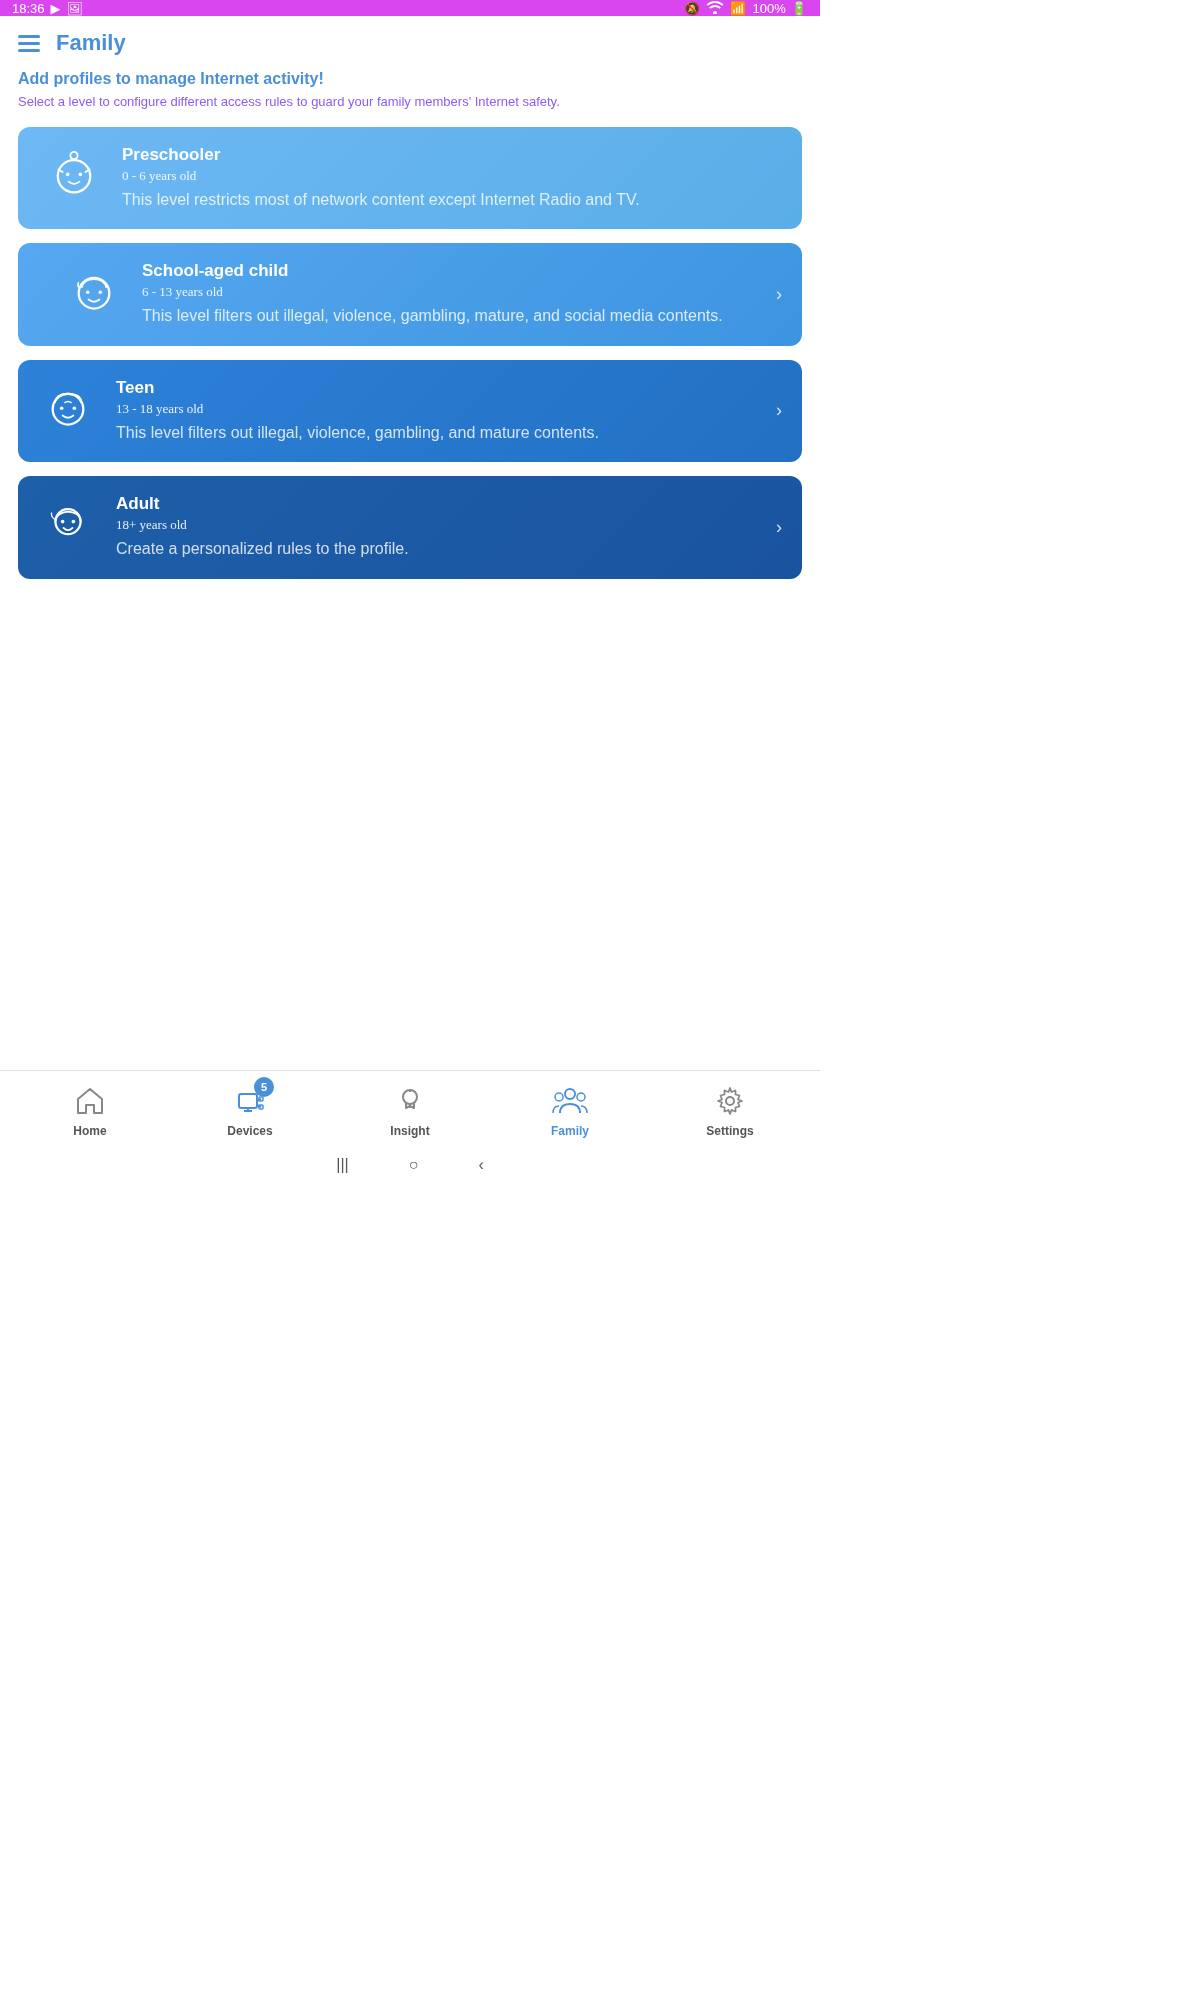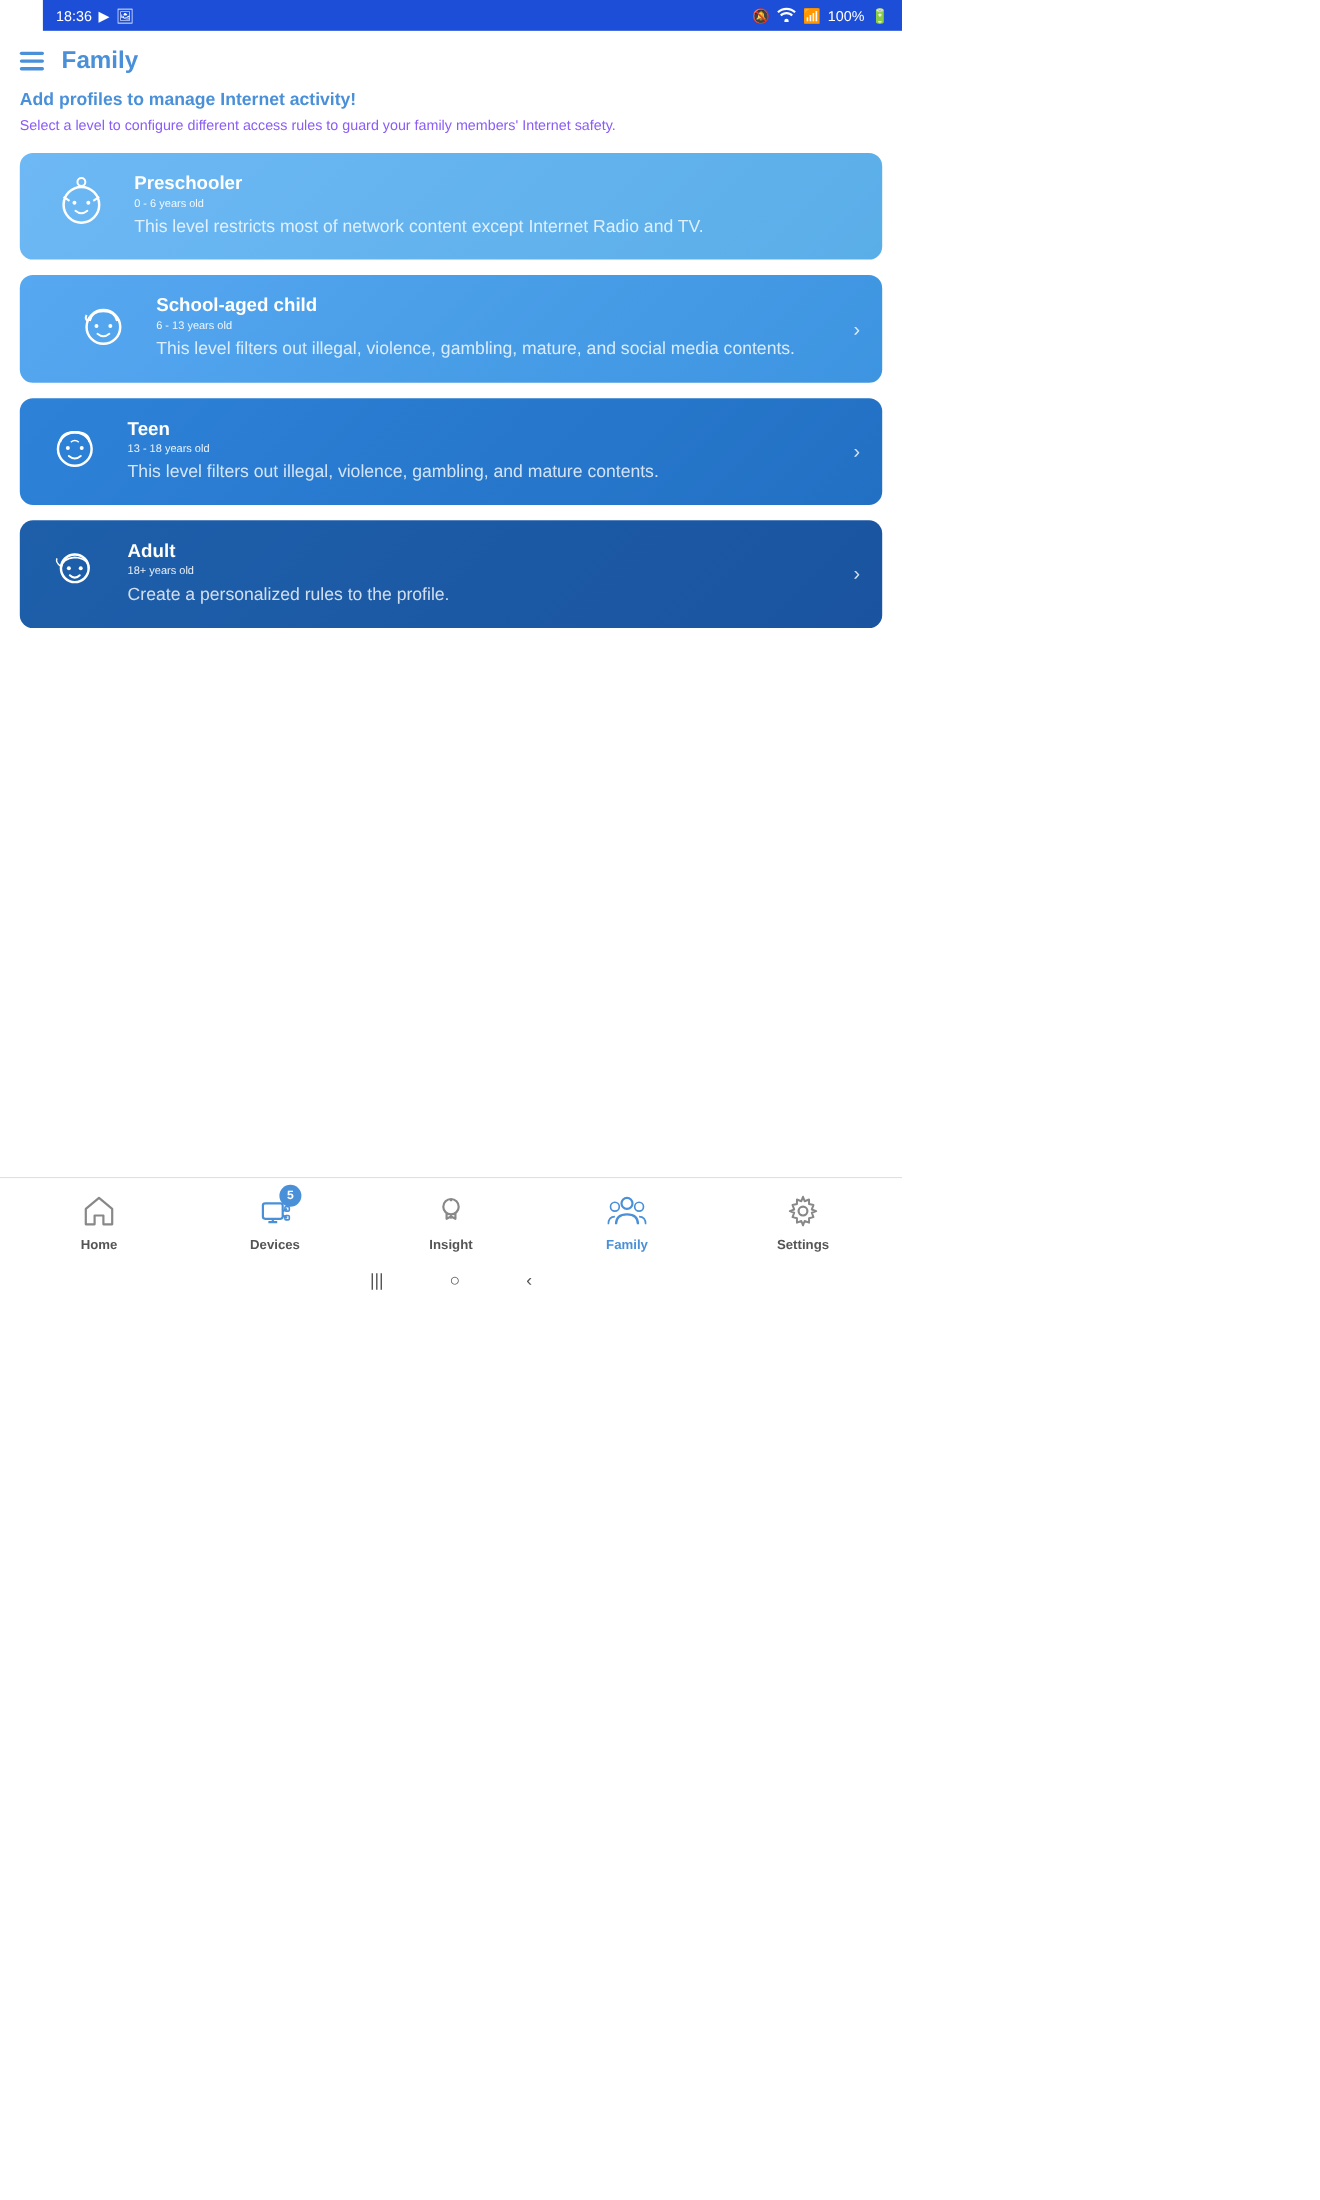--- a/index.html
+++ b/index.html
@@ -8,29 +8,28 @@
       width: 820px;
       height: 1180px;
       background: #ffffff;
       font-family: 'Segoe UI', Arial, sans-serif;
       position: relative;
       overflow: hidden;
     }
 
     
     .status-bar {
-      background: #1d4ed8;
+      background: #d946ef;
       color: #fff;
-      height: 28px;
+      height: 16px;
       display: flex;
       align-items: center;
       justify-content: space-between;
       padding: 0 12px;
       font-size: 13px;
-      margin-left: 39px;
     }
     .status-left { display: flex; align-items: center; gap: 6px; }
     .status-right { display: flex; align-items: center; gap: 6px; }
 
     
     .header {
       display: flex;
       align-items: center;
       padding: 14px 18px;
       gap: 16px;
@@ -117,22 +116,23 @@
 
     .card-title {
       color: #fff;
       font-size: 17px;
       font-weight: 700;
       margin-bottom: 3px;
     }
 
     .card-age {
       color: rgba(255,255,255,0.9);
-      font-size: 10px;
+      font-size: 13px;
       margin-bottom: 5px;
+      font-family: Liberation Serif, serif;
     }
 
     .card-desc {
       color: rgba(255,255,255,0.8);
       font-size: 16px;
       line-height: 1.4;
     }
 
     .card-chevron {
       color: rgba(255,255,255,0.8);

